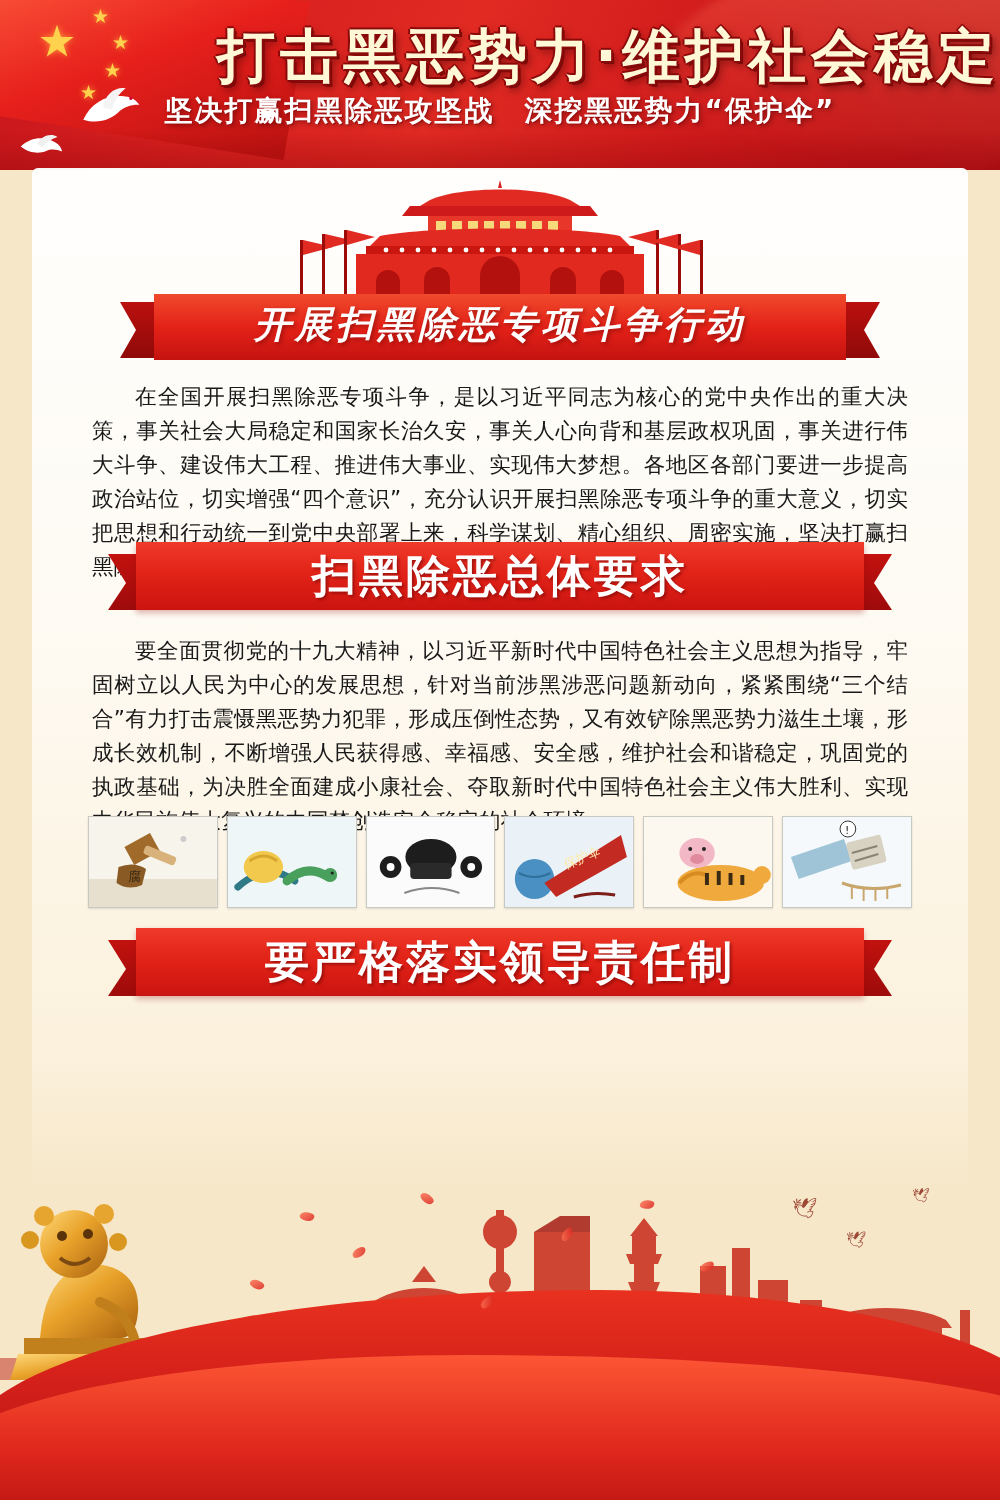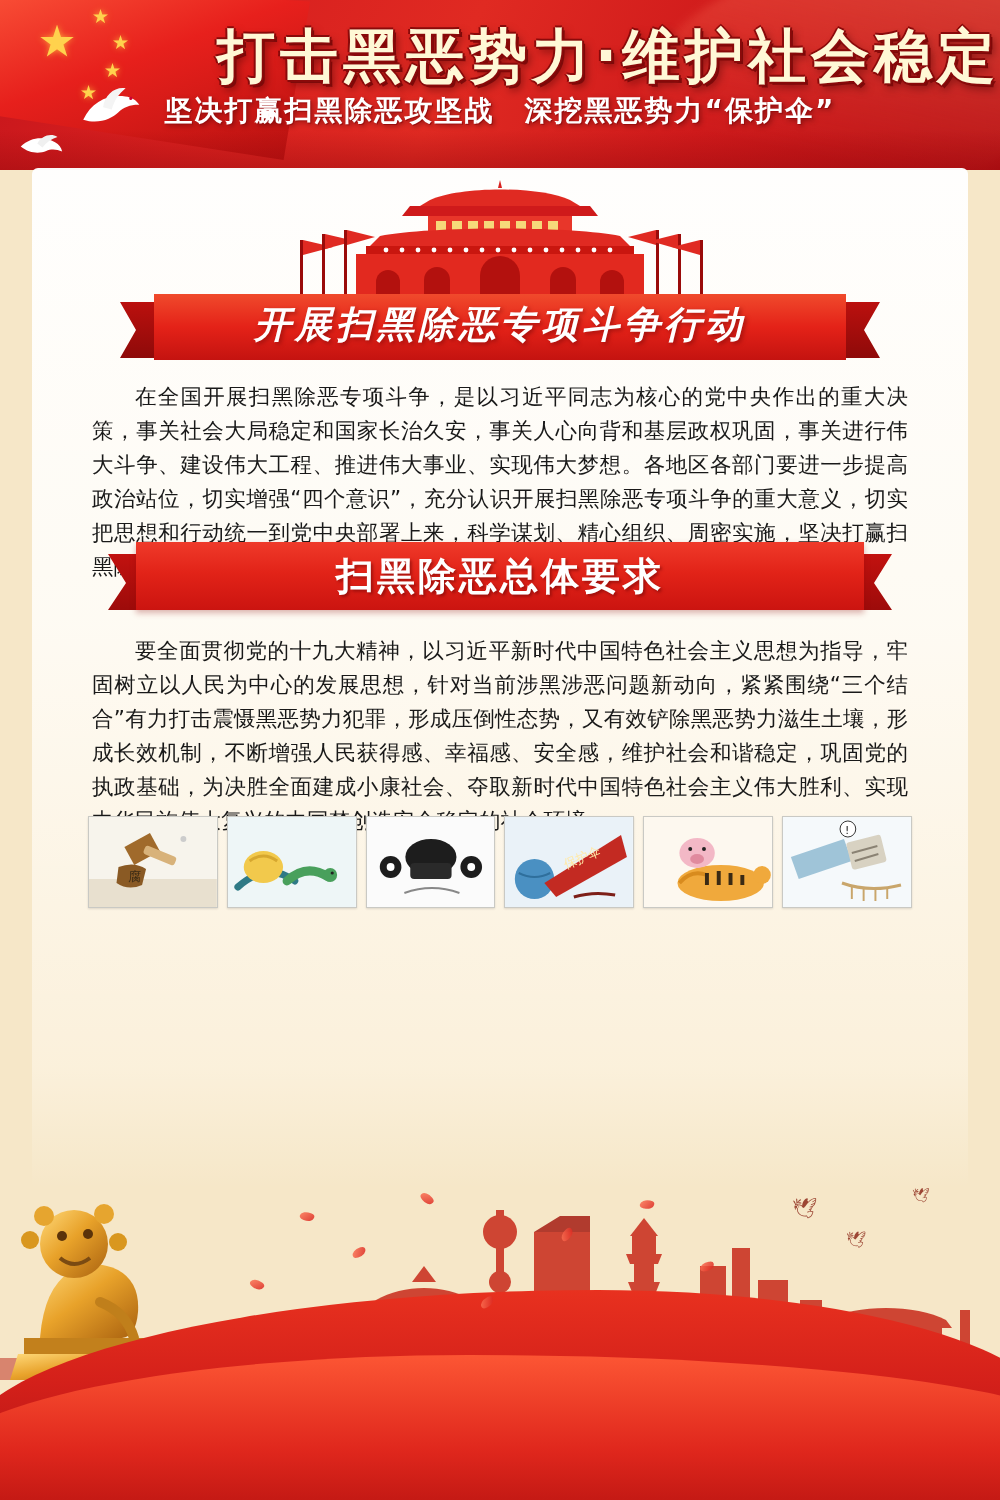--- a/index.html
+++ b/index.html
@@ -146,21 +146,21 @@
     background: linear-gradient(180deg, #c2120f, #9d0b0a);
   }
   .ribbon .tail.left  { left: 0;  clip-path: polygon(0 0, 100% 0, 100% 100%, 0 100%, 18px 52%); }
   .ribbon .tail.right { right: 0; clip-path: polygon(0 0, 100% 0, calc(100% - 18px) 52%, 100% 100%, 0 100%); }
   .ribbon .text {
     position: absolute;
     left: 0; right: 0; top: 0; height: 68px;
     display: flex; align-items: center; justify-content: center;
     font-family: "DejaVu Sans", "Liberation Sans", sans-serif;
     font-weight: bold;
-    font-size: 38px;
+    font-size: 44px;
     letter-spacing: 3px;
     color: #ffffff;
     text-shadow: 2px 2px 3px rgba(110,5,5,.55);
     white-space: nowrap;
   }
 
   
   .hero-ribbon {
     position: absolute;
     left: 50%; top: 126px;
@@ -483,20 +483,26 @@
             <path d="M70 70 v12"></path>
               <path d="M82 72 v12"></path>
               <path d="M94 72 v12"></path>
               <path d="M106 70 v12"></path>
           </g>
         </svg>
       </div>
 
     </div>
 
+    <div class="ribbon" style="top:760px;">
+      <div class="tail left"></div>
+      <div class="tail right"></div>
+      <div class="band"></div>
+      <div class="text">要严格落实领导责任制</div>
+    </div>
 
 
   </div>
 
   <div class="bottom-scene">
 
     <div class="city">
       <svg width="1000" height="210" viewBox="0 0 1000 210" preserveAspectRatio="none">
         <g fill="#c9301f" opacity="0.95">
 

